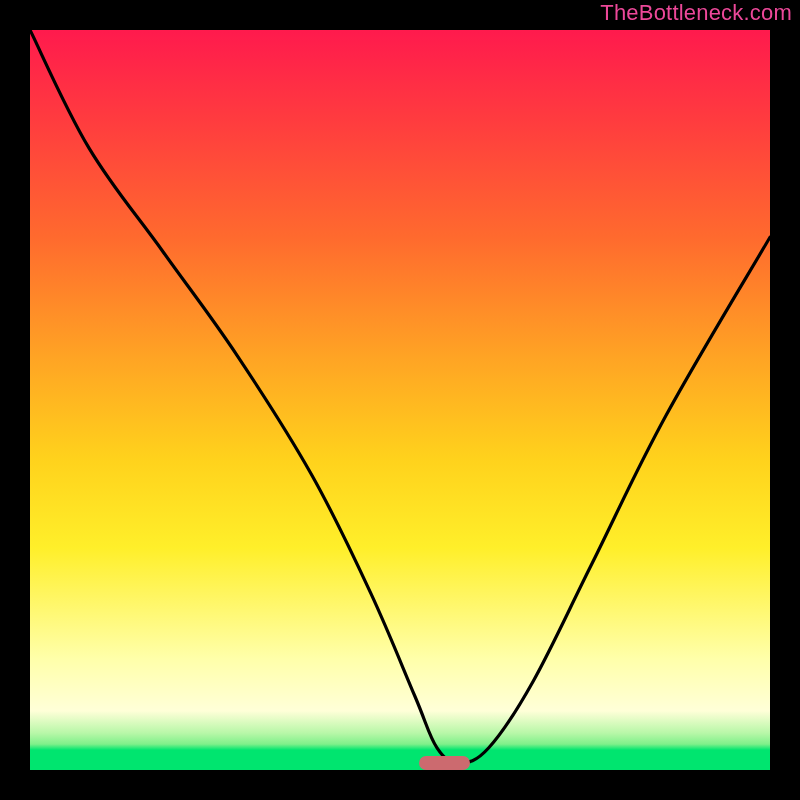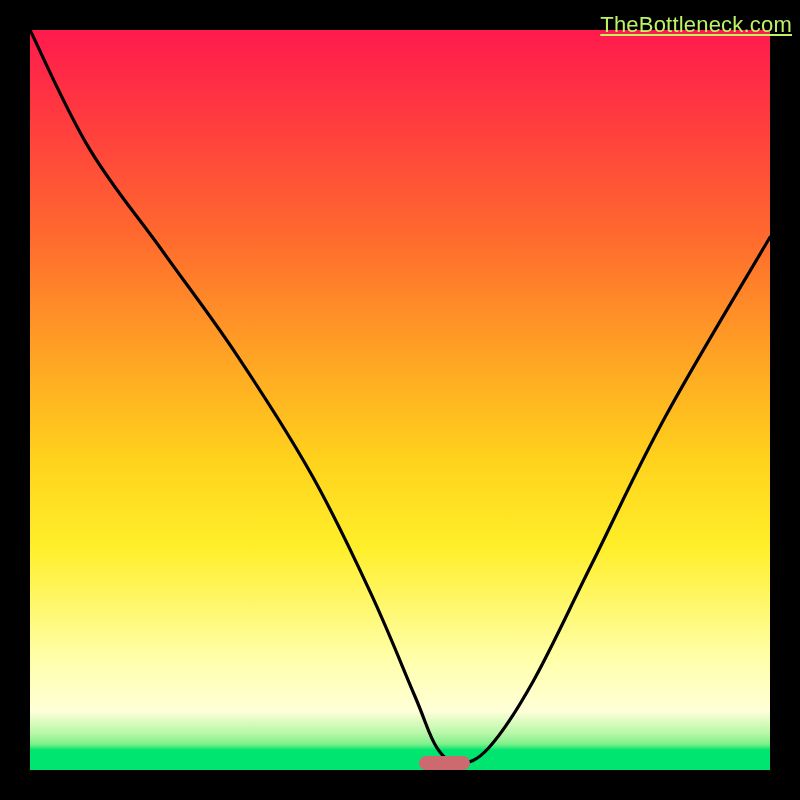--- a/index.html
+++ b/index.html
@@ -51,27 +51,26 @@
   }
   .marker {
     position: absolute;
     width: 50px;
     height: 14px;
     border-radius: 7px;
     background: #cc6a6f;
   }
   .watermark {
     position: absolute;
-    top: 12px;
+    top: 0;
     right: 8px;
-    color: #bef264;
+    color: #ec4899;
     font-size: 22px;
     letter-spacing: 0.2px;
     user-select: none;
-    text-decoration: underline;
   }
 </style>
 </head>
 <body>
 
 <div class="frame">
   <div class="plot-area"></div>
 
   <svg class="curve" viewBox="0 0 740 740" preserveAspectRatio="none">
     <path id="curve-path" d="M 0.0 0.0 C 10.7 21.3, 35.2 78.4, 59.2 118.4 C 83.2 158.4, 106.6 184.7, 133.2 222.0 C 159.8 259.3, 180.6 285.6, 207.2 325.6 C 233.8 365.6, 257.2 401.4, 281.2 444.0 C 305.2 486.6, 321.8 522.4, 340.4 562.4 C 359.0 602.4, 372.8 638.0, 384.8 666.0 C 396.8 694.0, 399.0 705.8, 407.0 717.8 C 415.0 729.8, 419.9 732.6, 429.2 732.6 C 438.5 732.6, 445.5 732.5, 458.8 717.8 C 472.1 703.1, 484.6 684.5, 503.2 651.2 C 521.8 617.9, 538.4 580.8, 562.4 532.8 C 586.4 484.8, 604.4 443.4, 636.4 384.8 C 668.4 326.2, 721.4 239.2, 740.0 207.2" fill="none" stroke="#000" stroke-width="3.2" stroke-linecap="round" stroke-linejoin="round"></path>

